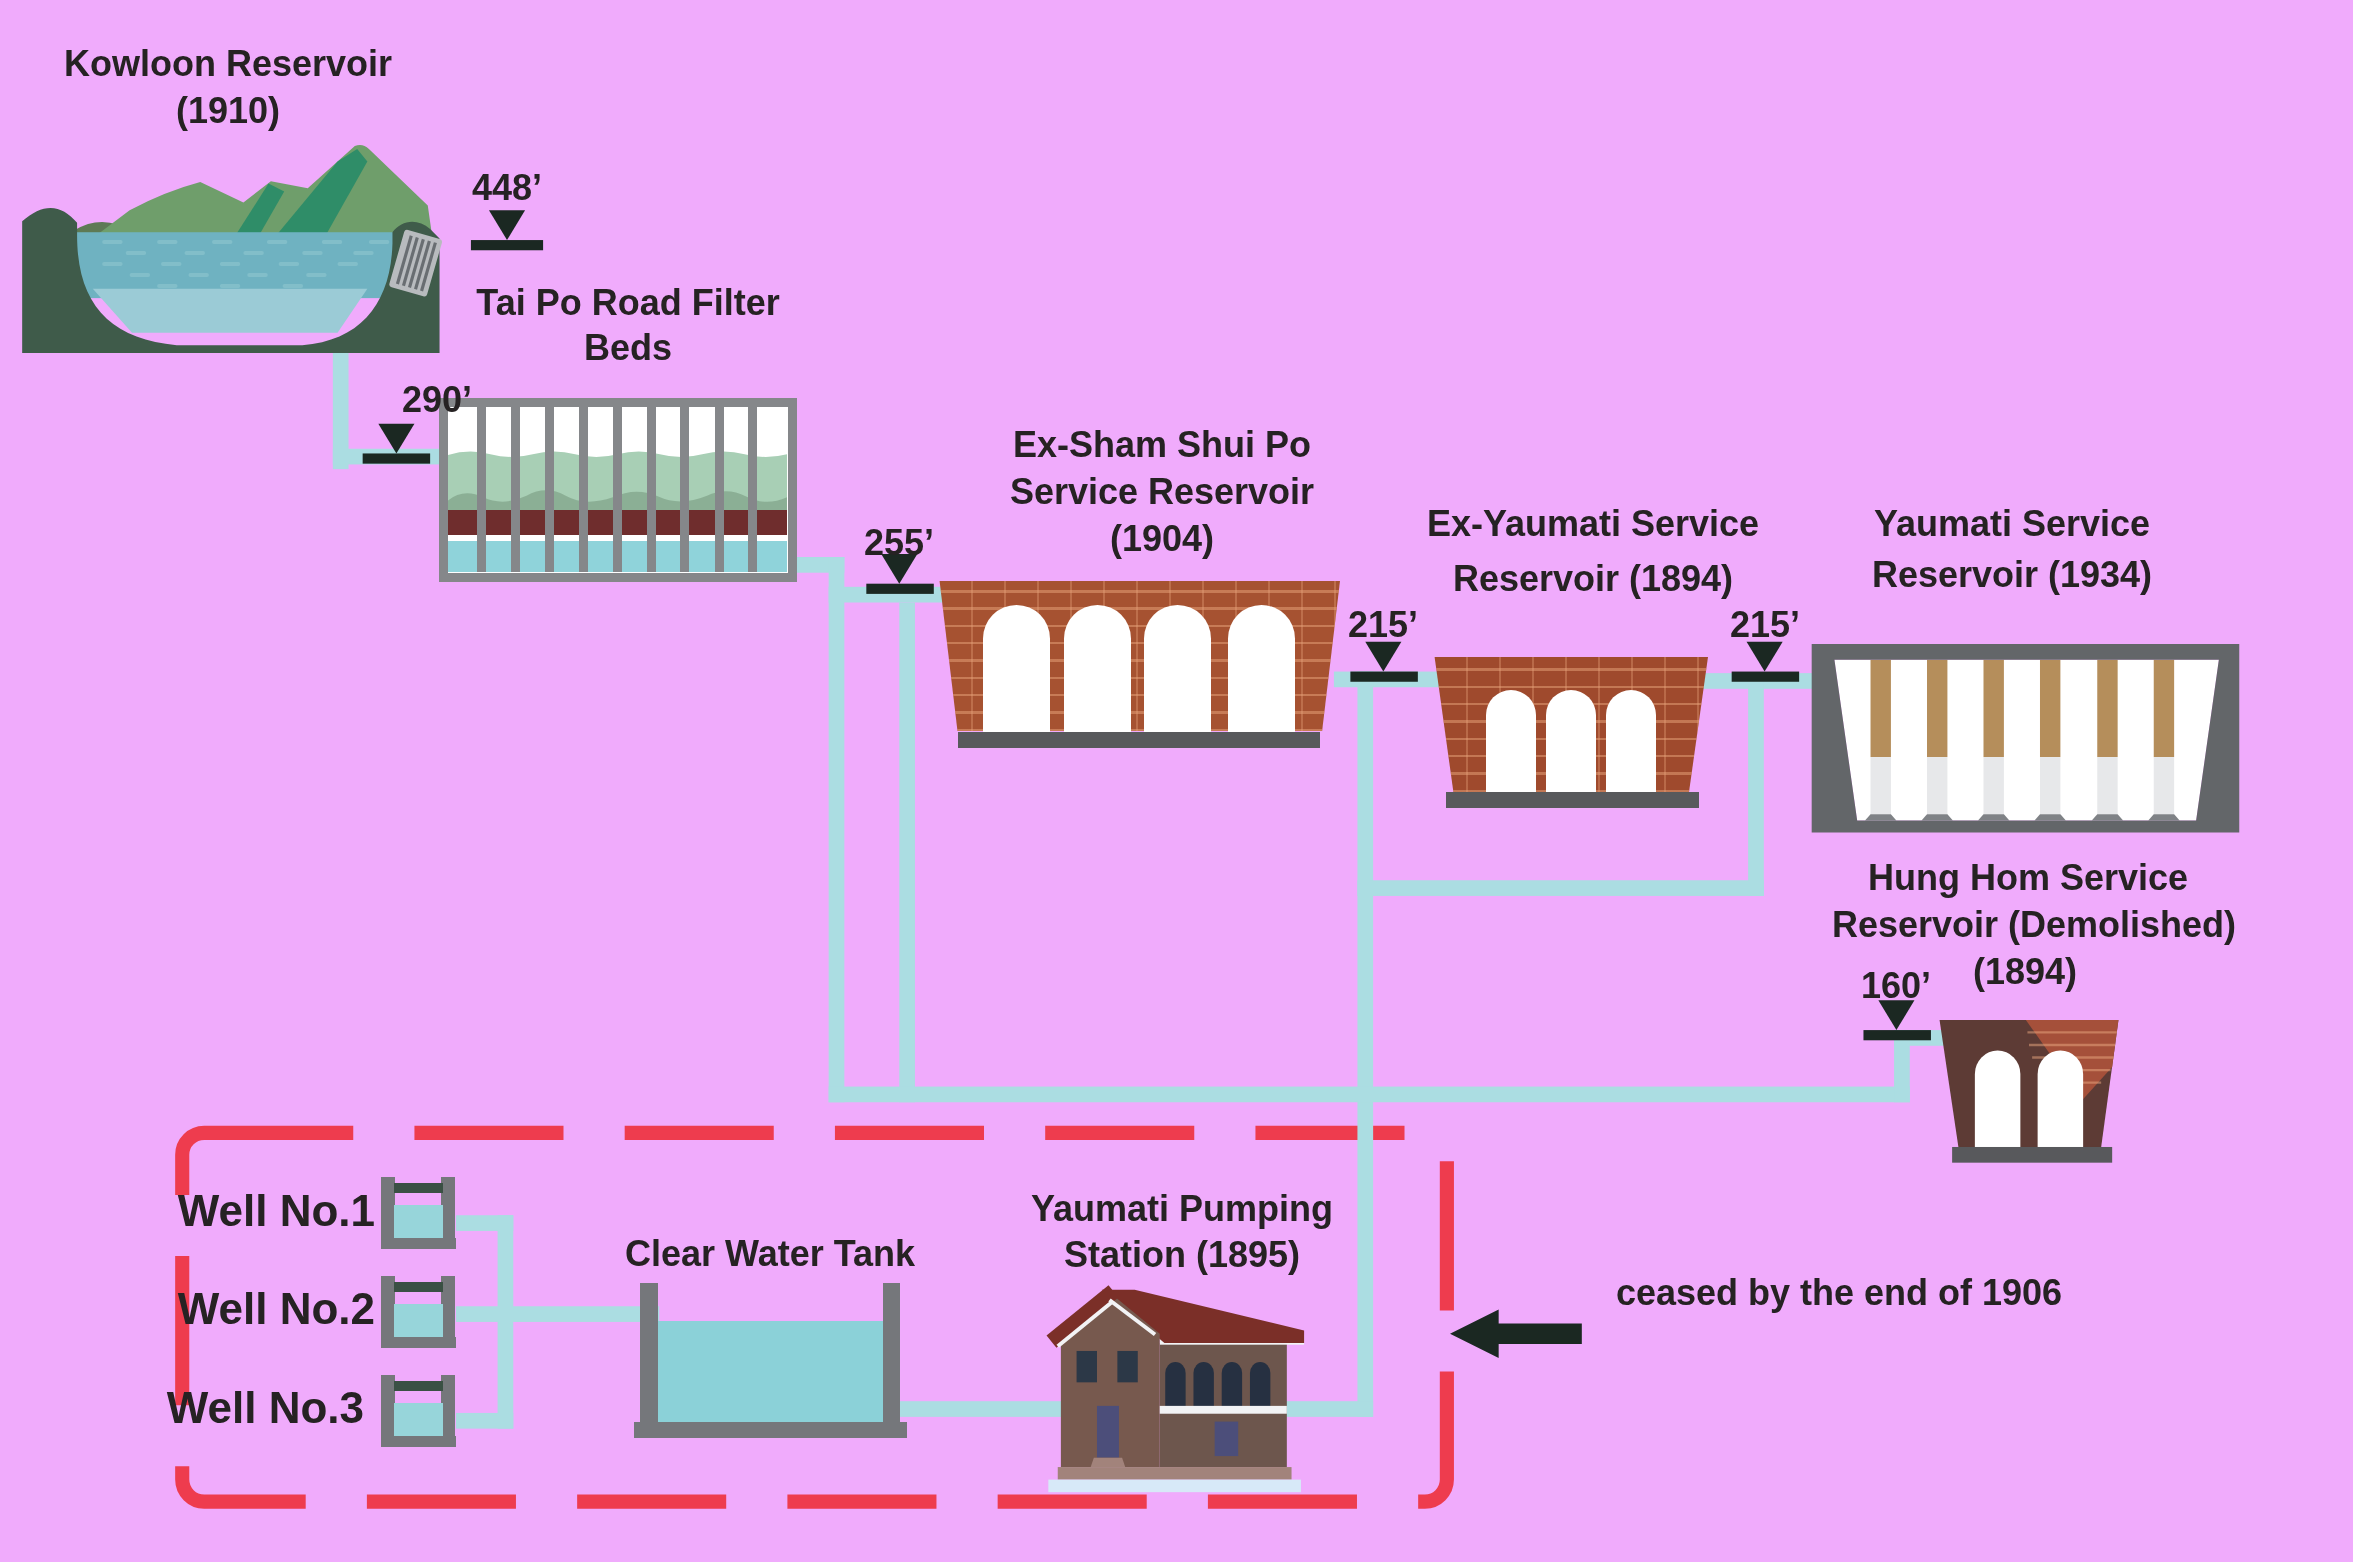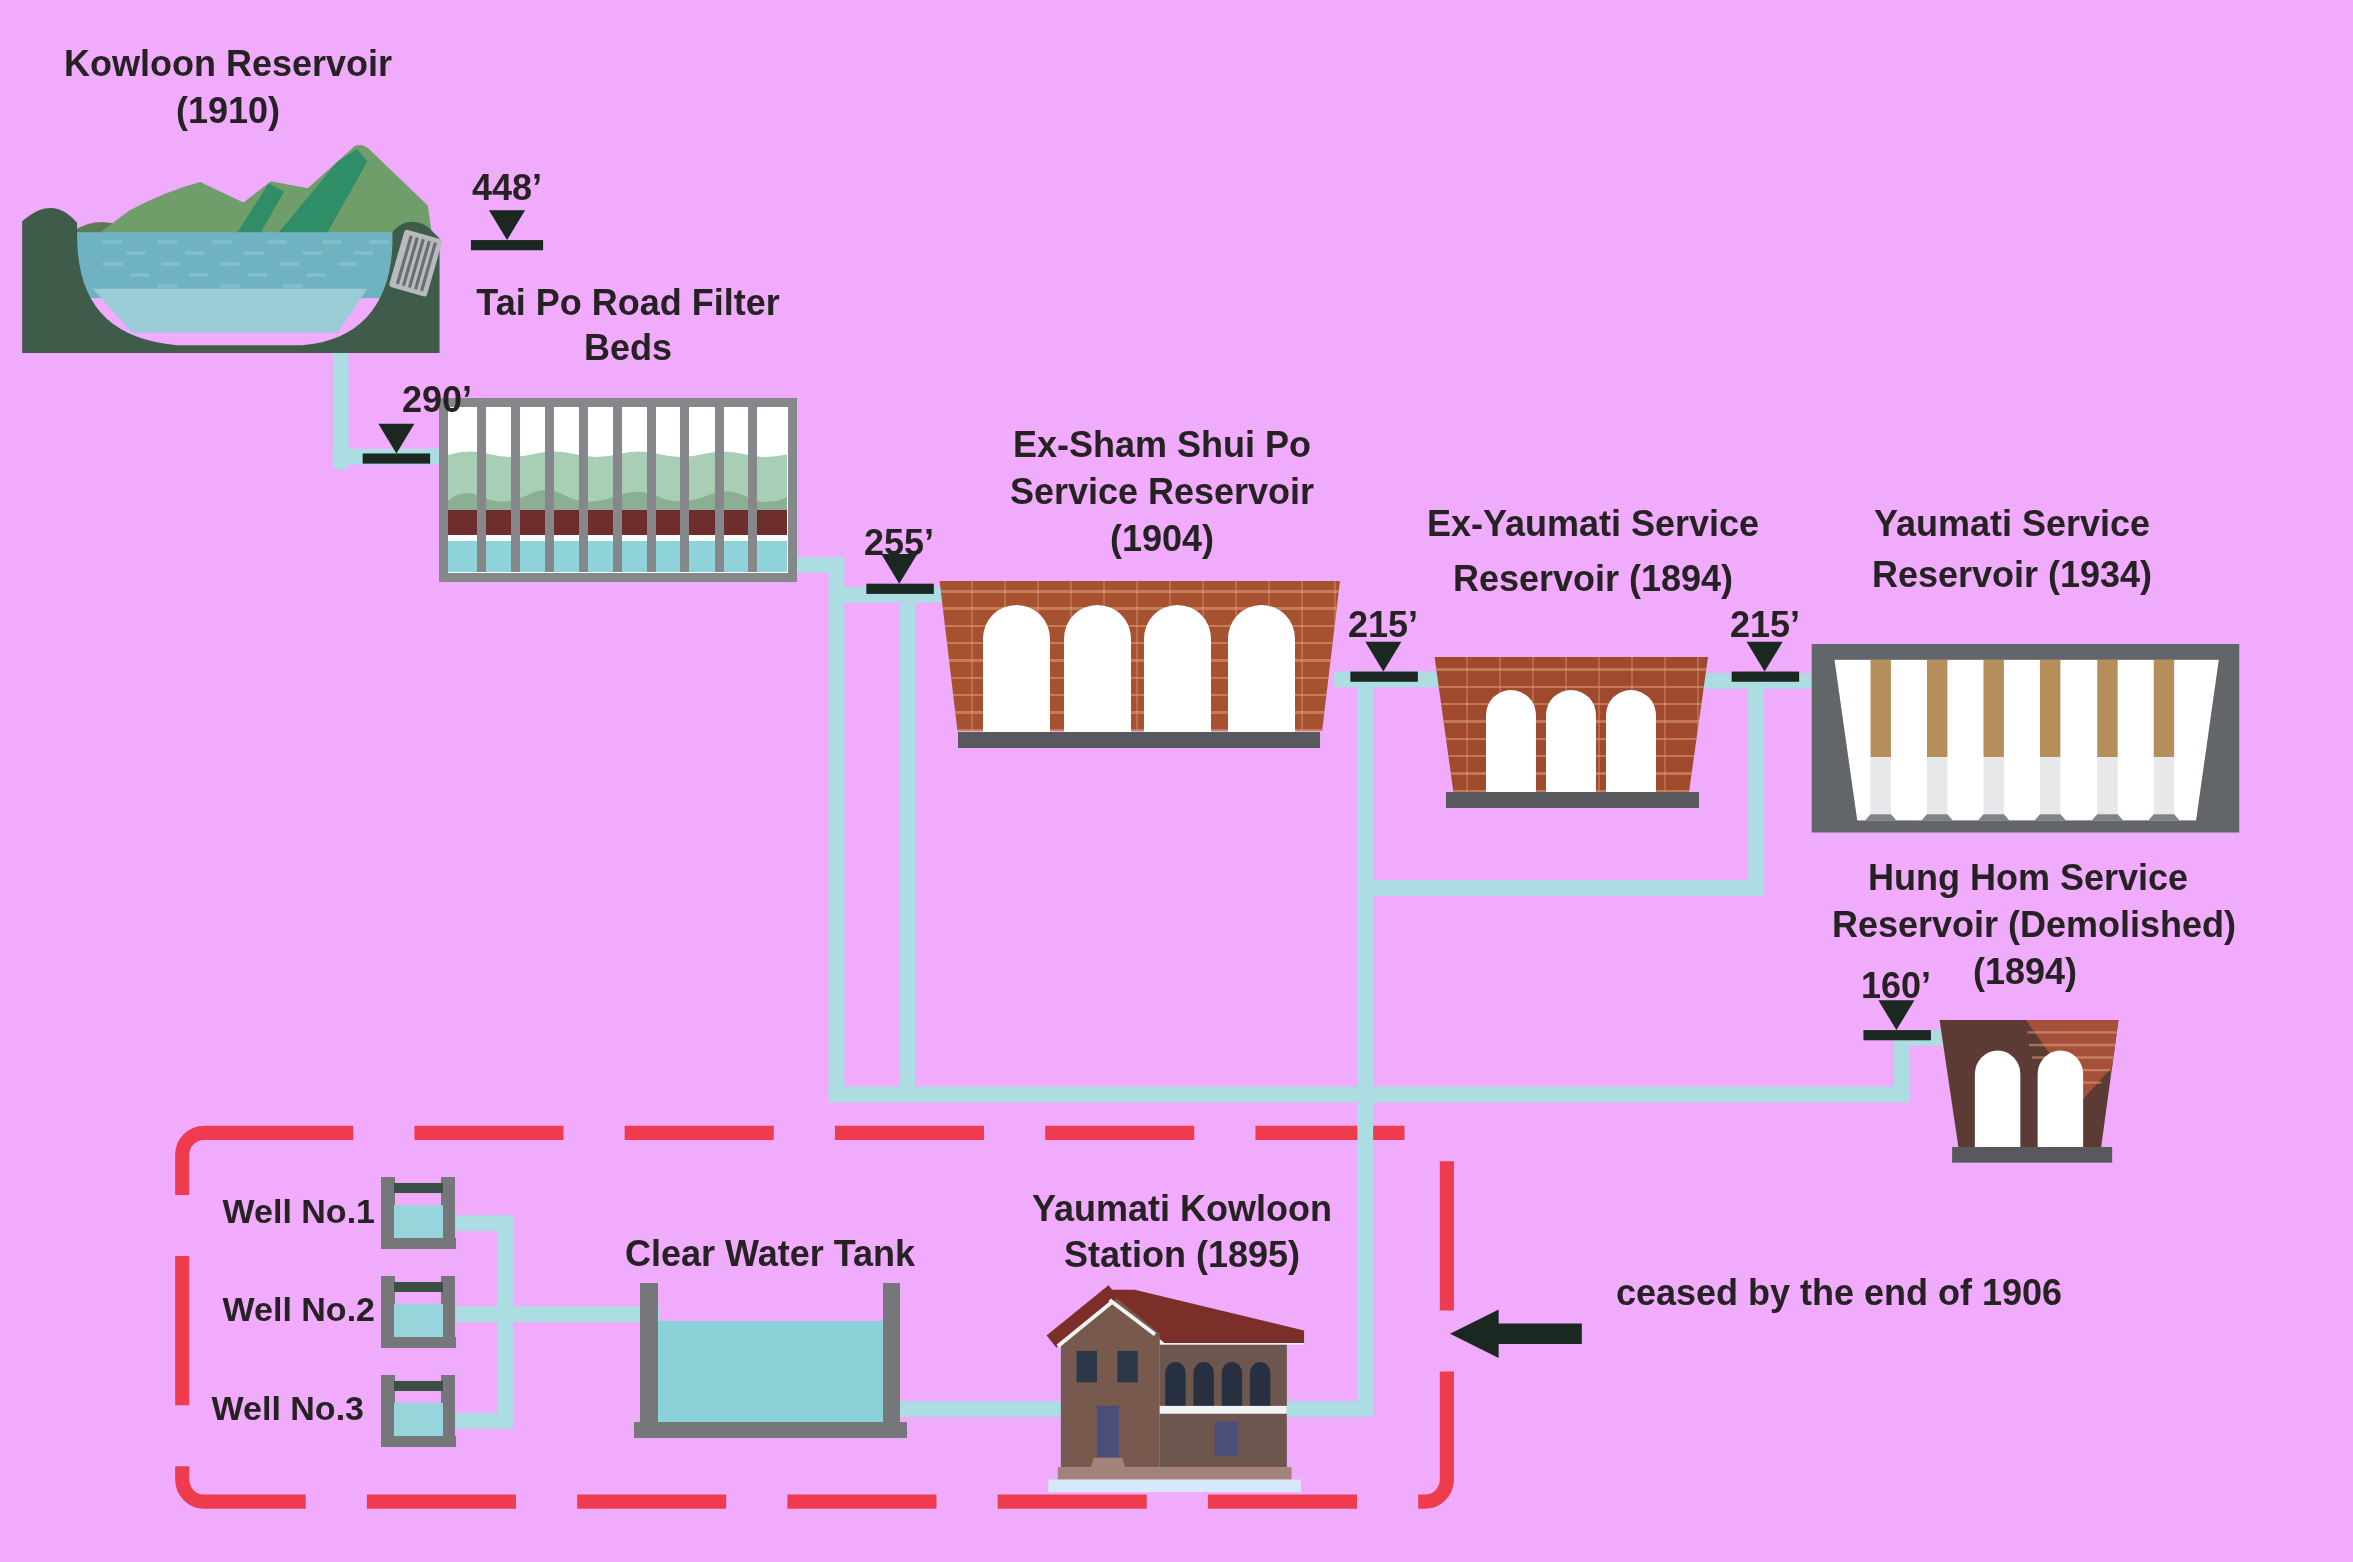--- a/index.html
+++ b/index.html
@@ -15,21 +15,21 @@
     --c-lake:#6fb2c1; --c-lake-light:#9bcbd6; --c-wave:#87c2cc; --c-dam:#b8bbbe; --c-dam-stripe:#696e72;
   }
   html,body{margin:0;padding:0;background:#fff;}
   .canvas{position:relative;width:2354px;height:1562px;background:#f0abfc;overflow:hidden;
           font-family:"Liberation Sans",sans-serif;color:var(--c-text);}
   svg.layer{position:absolute;left:0;top:0;width:2354px;height:1562px;}
   .pipe{fill:var(--c-pipe);}
   .marker{fill:var(--c-marker);}
   .lbl{position:absolute;font-weight:bold;font-size:36px;line-height:1;white-space:nowrap;
        color:var(--c-text);transform:translate(-50%,-50%);}
-  .lbl-r{position:absolute;font-weight:bold;font-size:34px;line-height:1;white-space:nowrap;
+  .lbl-r{position:absolute;font-weight:bold;font-size:44px;line-height:1;white-space:nowrap;
        color:var(--c-text);transform:translate(0,-50%);}
   
   .trap{position:absolute;}
   .brickfill{position:absolute;left:0;top:0;right:0;bottom:15.7px;
       background-color:var(--c-brick);
       background-image:repeating-linear-gradient(0deg, rgba(232,164,124,.5) 0 2.4px, transparent 2.4px 17.3px),
                        repeating-linear-gradient(90deg, rgba(232,164,124,.35) 0 2.4px, transparent 2.4px 33px);}
   .brickfill.dark{background-color:var(--c-brick-dark);}
   .arch{position:absolute;background:#fff;border-radius:34px 34px 0 0;}
   .basebar{position:absolute;background:var(--c-base-gray);}
@@ -326,19 +326,19 @@
   <div class="lbl" style="left:2028px;top:878px;">Hung Hom Service</div>
   <div class="lbl" style="left:2034px;top:925px;">Reservoir (Demolished)</div>
   <div class="lbl" style="left:2025px;top:972px;">(1894)</div>
   <div class="lbl" style="left:1896px;top:986px;">160’</div>
 
   <div class="lbl-r" style="right:1979px;top:1211px;">Well No.1</div>
   <div class="lbl-r" style="right:1979px;top:1309px;">Well No.2</div>
   <div class="lbl-r" style="right:1990px;top:1408px;">Well No.3</div>
 
   <div class="lbl" style="left:770px;top:1254px;">Clear Water Tank</div>
-  <div class="lbl" style="left:1182px;top:1209px;">Yaumati Kowloon</div>
+  <div class="lbl" style="left:1182px;top:1209px;">Yaumati Pumping</div>
   <div class="lbl" style="left:1182px;top:1255px;">Station (1895)</div>
 
   <div class="lbl" style="left:1839px;top:1293px;">ceased by the end of 1906</div>
 
 </div>
 
 
 </body></html>

